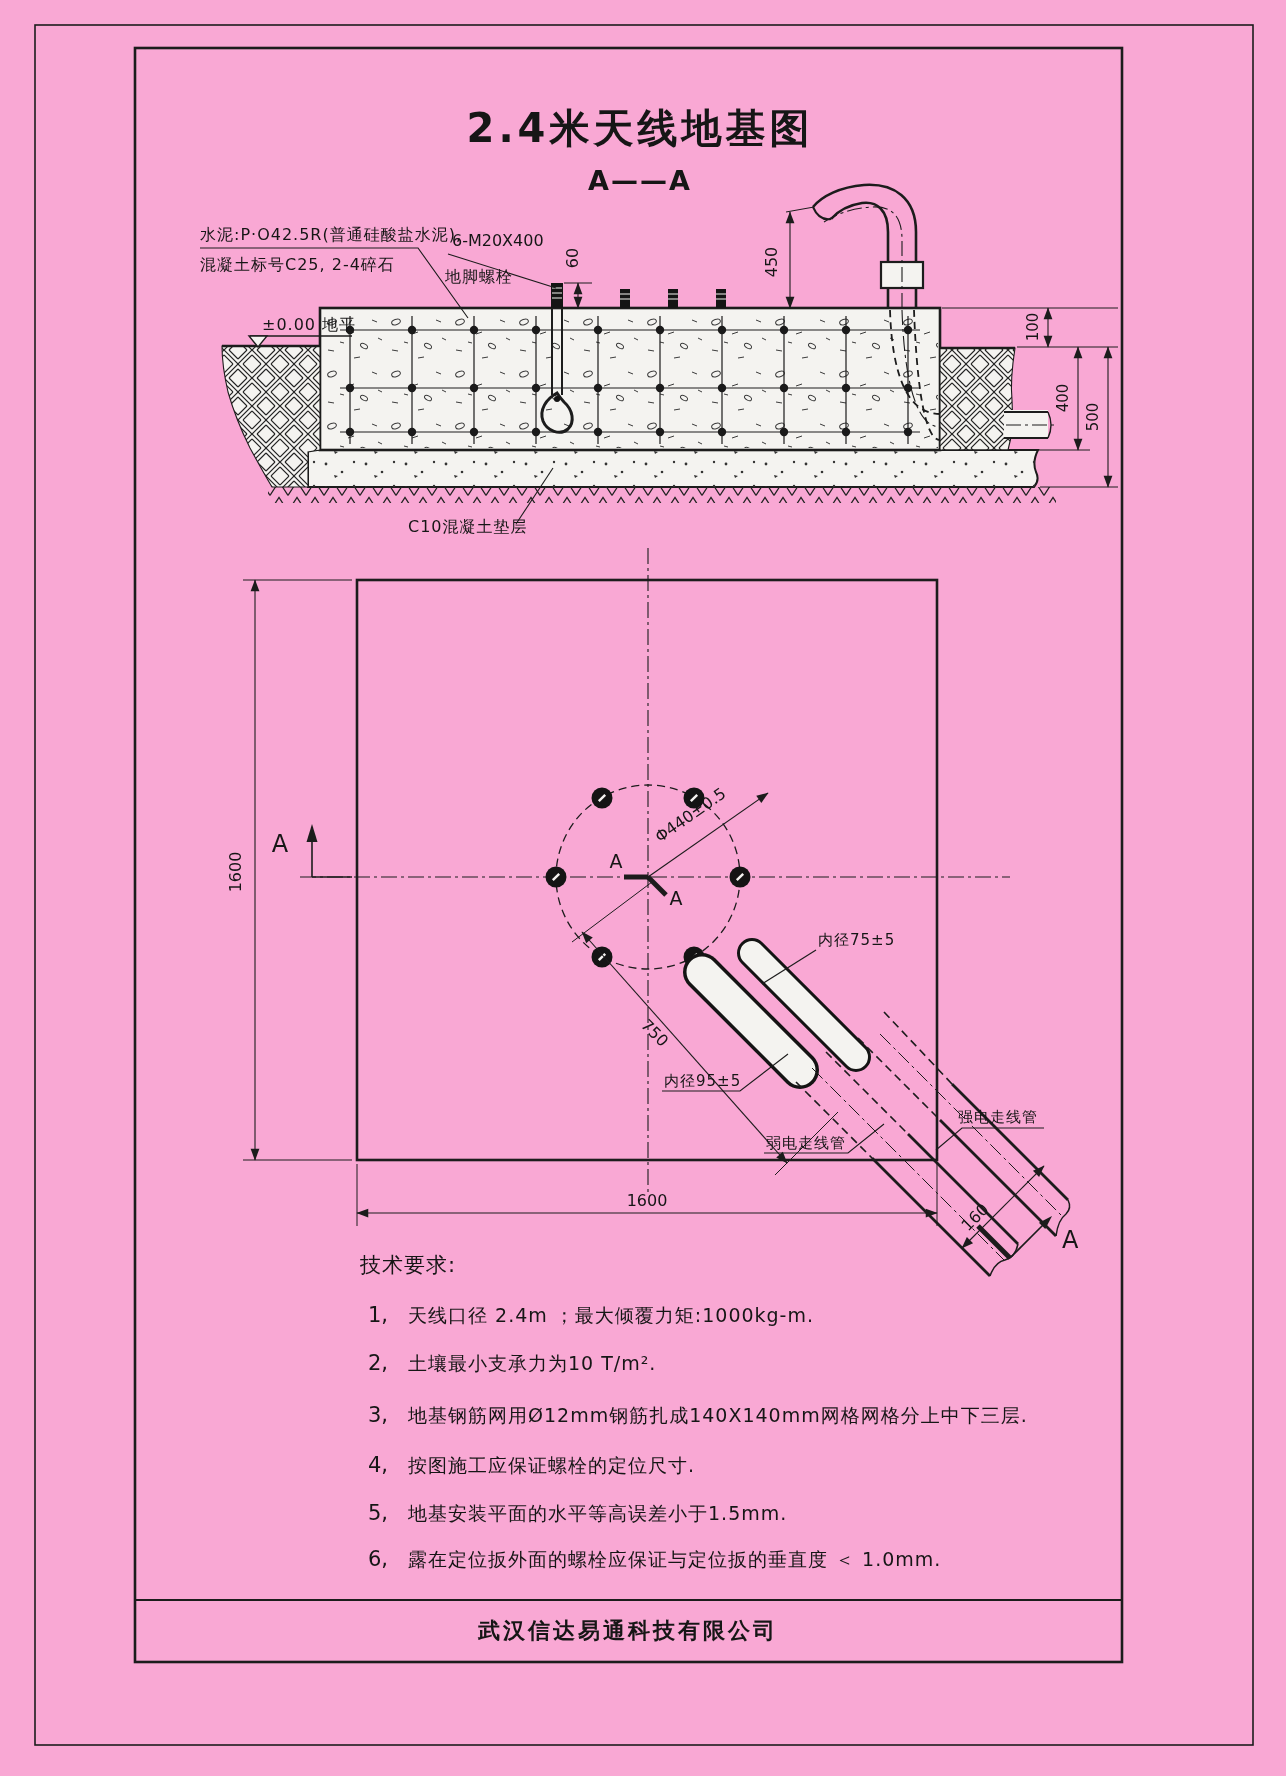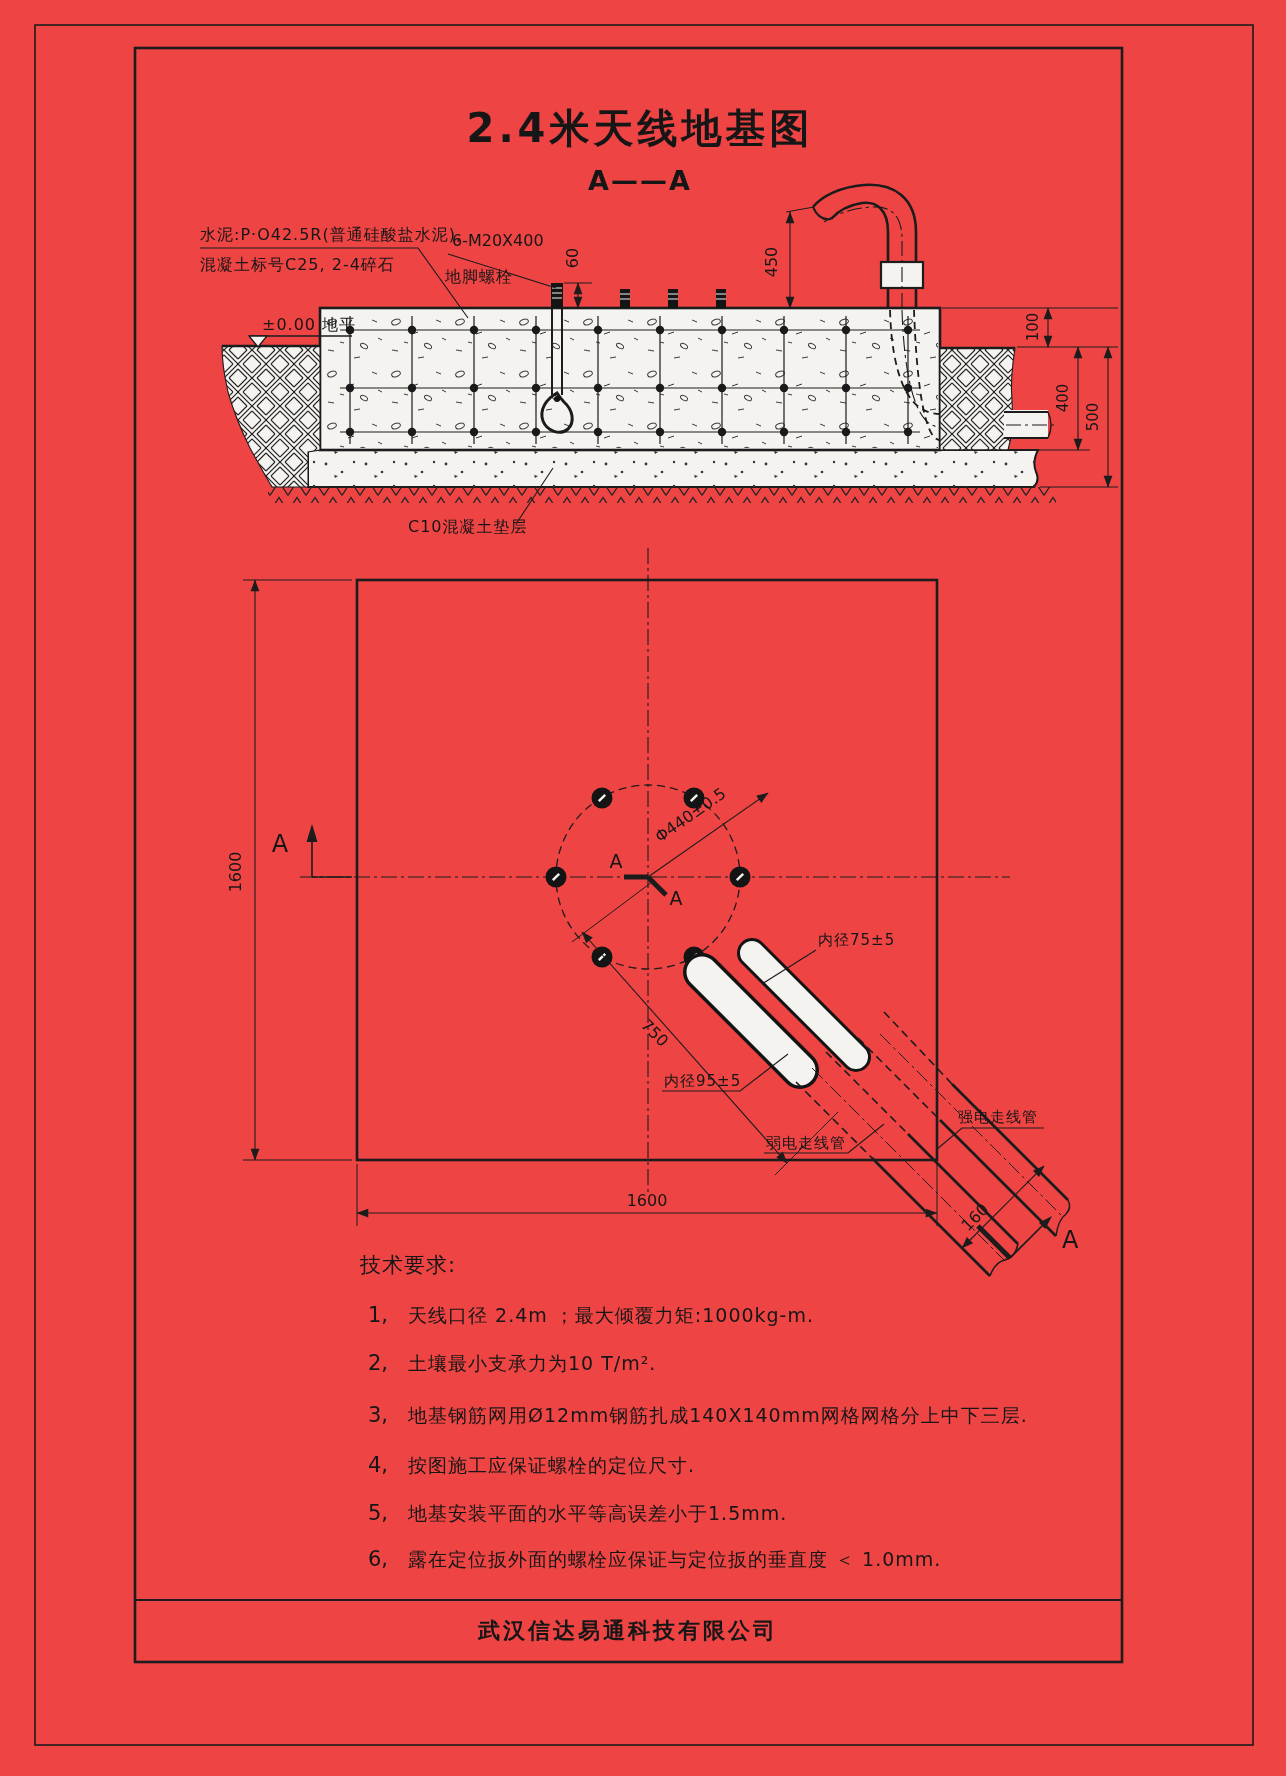--- a/index.html
+++ b/index.html
@@ -1,16 +1,16 @@
 <!DOCTYPE html>
 <html><head>
 <meta charset="utf-8">
 <style>
   html,body{margin:0;padding:0;background:#d8d7d3;}
-  #page{position:relative;width:1286px;height:1776px;background:#ef4444;overflow:hidden;}
+  #page{position:relative;width:1286px;height:1776px;background:#f9a8d4;overflow:hidden;}
   svg{position:absolute;left:0;top:0;}
   .t{font-family:"DejaVu Sans","Liberation Sans",sans-serif;fill:#161616;stroke:none;}
   .cjk{letter-spacing:1px;}
   .title{font-size:40px;font-weight:600;letter-spacing:4px;}
   .aa{font-size:27px;font-weight:600;letter-spacing:2px;}
   .lbl{font-size:16px;}
   .lbl15{font-size:15px;}
   .dim{font-size:16px;}
   .dim15{font-size:15px;}
   .marker{font-size:24px;font-weight:500;}

